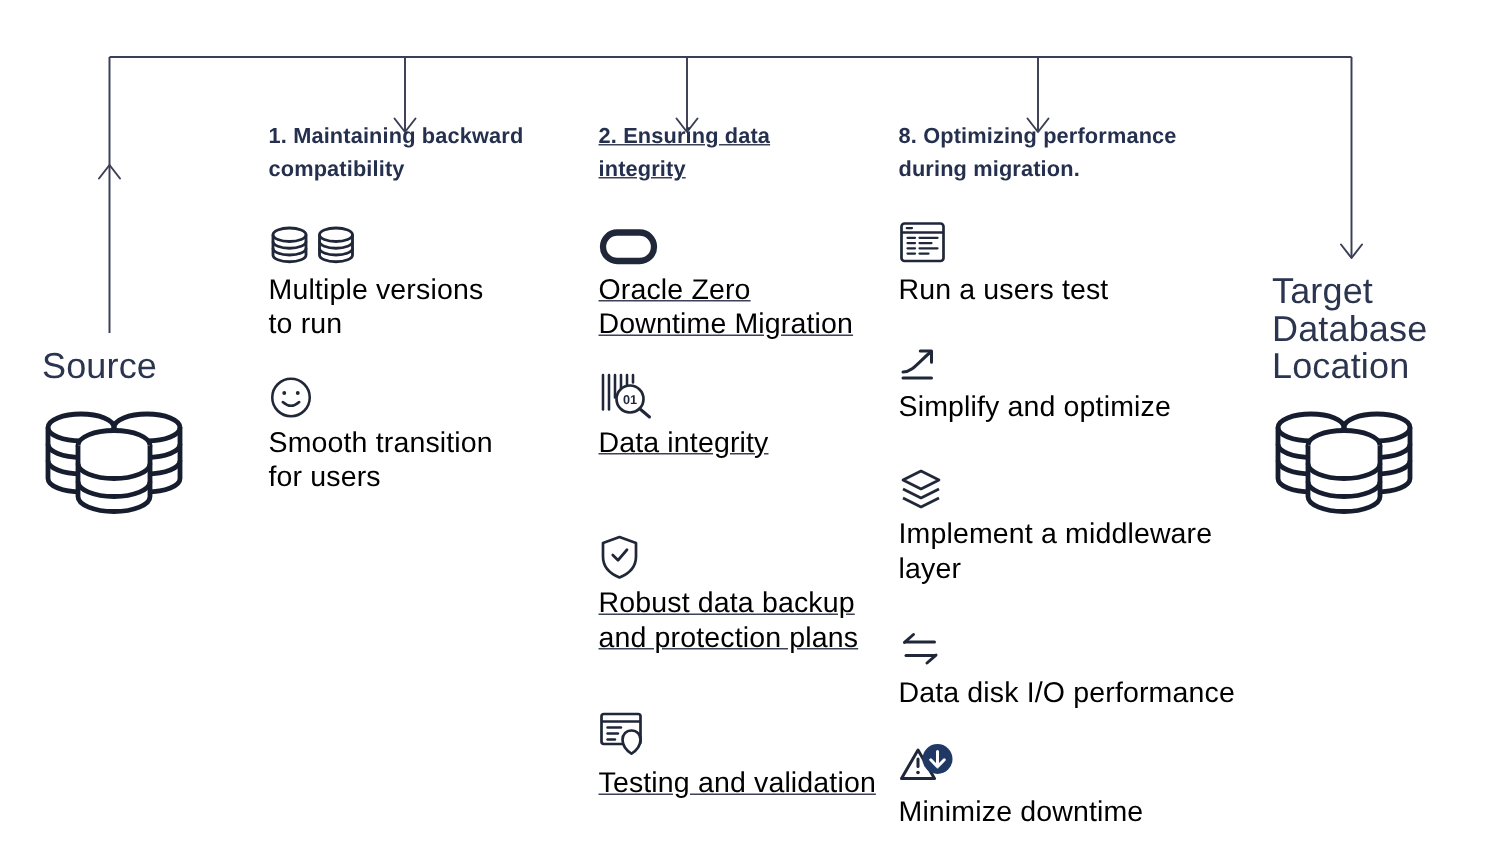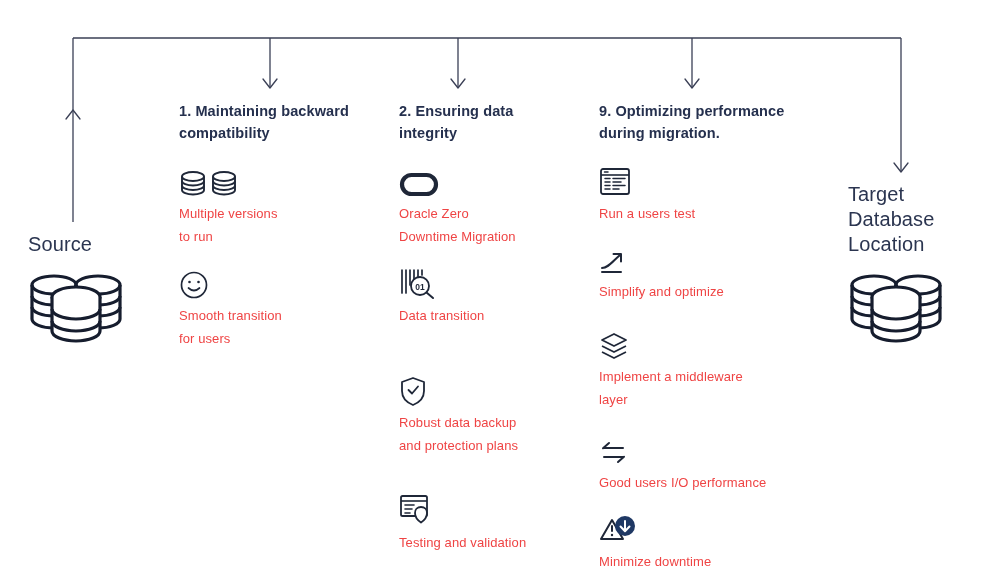--- a/index.html
+++ b/index.html
@@ -12,54 +12,54 @@
     position:relative;
   }
   #stage{position:relative;width:1000px;height:571px;}
 
   
   #connectors{position:absolute;left:0;top:0;width:1000px;height:571px;pointer-events:none;}
 
   
   .endpoint{position:absolute;}
   .endpoint .ep-title{
-    font-size:20px;
+    font-size:24px;
     line-height:25px;
     color:#2b3550;
     letter-spacing:.1px;
     font-weight:400;
     white-space:pre-line;
   }
   .endpoint .ep-icon{margin-top:10px;}
 
   #source-block{left:28px;top:232px;}
   #target-block{left:848px;top:182px;}
 
   
-  .column{position:absolute;top:80px;margin-top:20px;}
+  .column{position:absolute;top:80px;}
   #col-1{left:179px;width:200px;}
-  #col-2{left:399px;width:195px;}
+  #col-2{left:399px;width:195px;text-decoration:underline;}
   #col-3{left:599px;width:230px;}
 
   .col-heading{
     font-size:14.5px;
     line-height:22px;
     font-weight:700;
     color:#25304e;
     letter-spacing:.1px;
     margin:0 0 20px 0;
     white-space:pre-line;
   }
 
   .item{margin-bottom:4px;}
   .item-icon{height:34px;display:flex;align-items:flex-end;margin-bottom:4px;}
   .item-label{
-    font-size:13px;
+    font-size:19px;
     line-height:23px;
-    color:#ef4444;
+    color:#000000;
     letter-spacing:.1px;
     white-space:pre-line;
   }
 
   svg{display:block;overflow:visible;}
 </style>
 </head>
 <body>
 
 <div id="stage">
@@ -199,21 +199,21 @@
               <path d="M11,4 V19"></path>
             <path d="M15,4 V13"></path>
               <path d="M19,4 V11"></path>
               <path d="M23,4 V9"></path>
           </g>
           <circle cx="21" cy="20" r="9" fill="#ffffff" stroke="#1f2738" stroke-width="1.8"></circle>
           <path d="M27.5,26.5 L34,32" fill="none" stroke="#1f2738" stroke-width="2" stroke-linecap="round"></path>
           <text x="21" y="23.5" font-family="'Liberation Sans',sans-serif" font-size="8.5" font-weight="700" fill="#1f2738" text-anchor="middle">01</text>
         </svg>
       </div>
-      <div class="item-label">Data transition</div>
+      <div class="item-label">Data integrity</div>
     </div>
 
     <div class="item" style="margin-bottom:36px;">
       <div class="item-icon">
         <svg width="28" height="32" viewBox="0 0 28 32">
           <path d="M14,3 L25,7 V16 c0,8 -6,12 -11,14 c-5,-2 -11,-6 -11,-14 V7 Z" fill="none" stroke="#1f2738" stroke-width="1.8" stroke-linejoin="round"></path>
           <path d="M9.5,15 L13,18.5 L19,11.5" fill="none" stroke="#1f2738" stroke-width="1.8" stroke-linecap="round" stroke-linejoin="round"></path>
         </svg>
       </div>
       <div class="item-label">Robust data backup
@@ -231,21 +231,21 @@
               <path d="M6,20 H11"></path>
           </g>
           <path d="M22,14 c3.6,0 6,2.6 6,6 c0,4 -3,7.5 -6,9.5 c-3,-2 -6,-5.5 -6,-9.5 c0,-3.4 2.4,-6 6,-6 Z" fill="#ffffff" stroke="#1f2738" stroke-width="1.8" stroke-linejoin="round"></path>
         </svg>
       </div>
       <div class="item-label">Testing and validation</div>
     </div>
   </div>
 
   <div class="column" id="col-3">
-    <div class="col-heading">9. Optimizing performance
+    <div class="col-heading">8. Optimizing performance
 during migration.</div>
 
     <div class="item" style="margin-bottom:17px;">
       <div class="item-icon">
         <svg width="34" height="32" viewBox="0 0 34 32">
           <rect x="2" y="3" width="28" height="25" rx="2" fill="#ffffff" stroke="#1f2738" stroke-width="1.8"></rect>
           <path d="M2,9 H30" stroke="#1f2738" stroke-width="1.6"></path>
           <g stroke="#1f2738" stroke-width="1.5" stroke-linecap="round">
             <path d="M5.5,6 H9"></path>
             <path d="M6,12.5 H11"></path>
@@ -291,21 +291,21 @@
       <div class="item-icon">
         <svg width="32" height="28" viewBox="0 0 32 28">
           <g fill="none" stroke="#1f2738" stroke-width="2" stroke-linecap="round" stroke-linejoin="round">
             <path d="M24,9 H5"></path>
             <path d="M10,4 L4,9.3"></path>
             <path d="M5,18 H24"></path>
             <path d="M19,23 L25,17.7"></path>
           </g>
         </svg>
       </div>
-      <div class="item-label">Good users I/O performance</div>
+      <div class="item-label">Data disk I/O performance</div>
     </div>
 
     <div class="item">
       <div class="item-icon">
         <svg width="42" height="32" viewBox="0 0 42 32">
           <path d="M13,6 L24,25 H2 Z" fill="#ffffff" stroke="#1f2738" stroke-width="2" stroke-linejoin="round"></path>
           <path d="M13,12 V17" stroke="#1f2738" stroke-width="2" stroke-linecap="round"></path>
           <circle cx="13" cy="21" r="1.2" fill="#1f2738"></circle>
           <circle cx="26" cy="12" r="10" fill="#1f3864"></circle>
           <path d="M26,7 V17 M21.5,12.5 L26,17.2 L30.5,12.5" fill="none" stroke="#ffffff" stroke-width="2" stroke-linecap="round" stroke-linejoin="round"></path>

